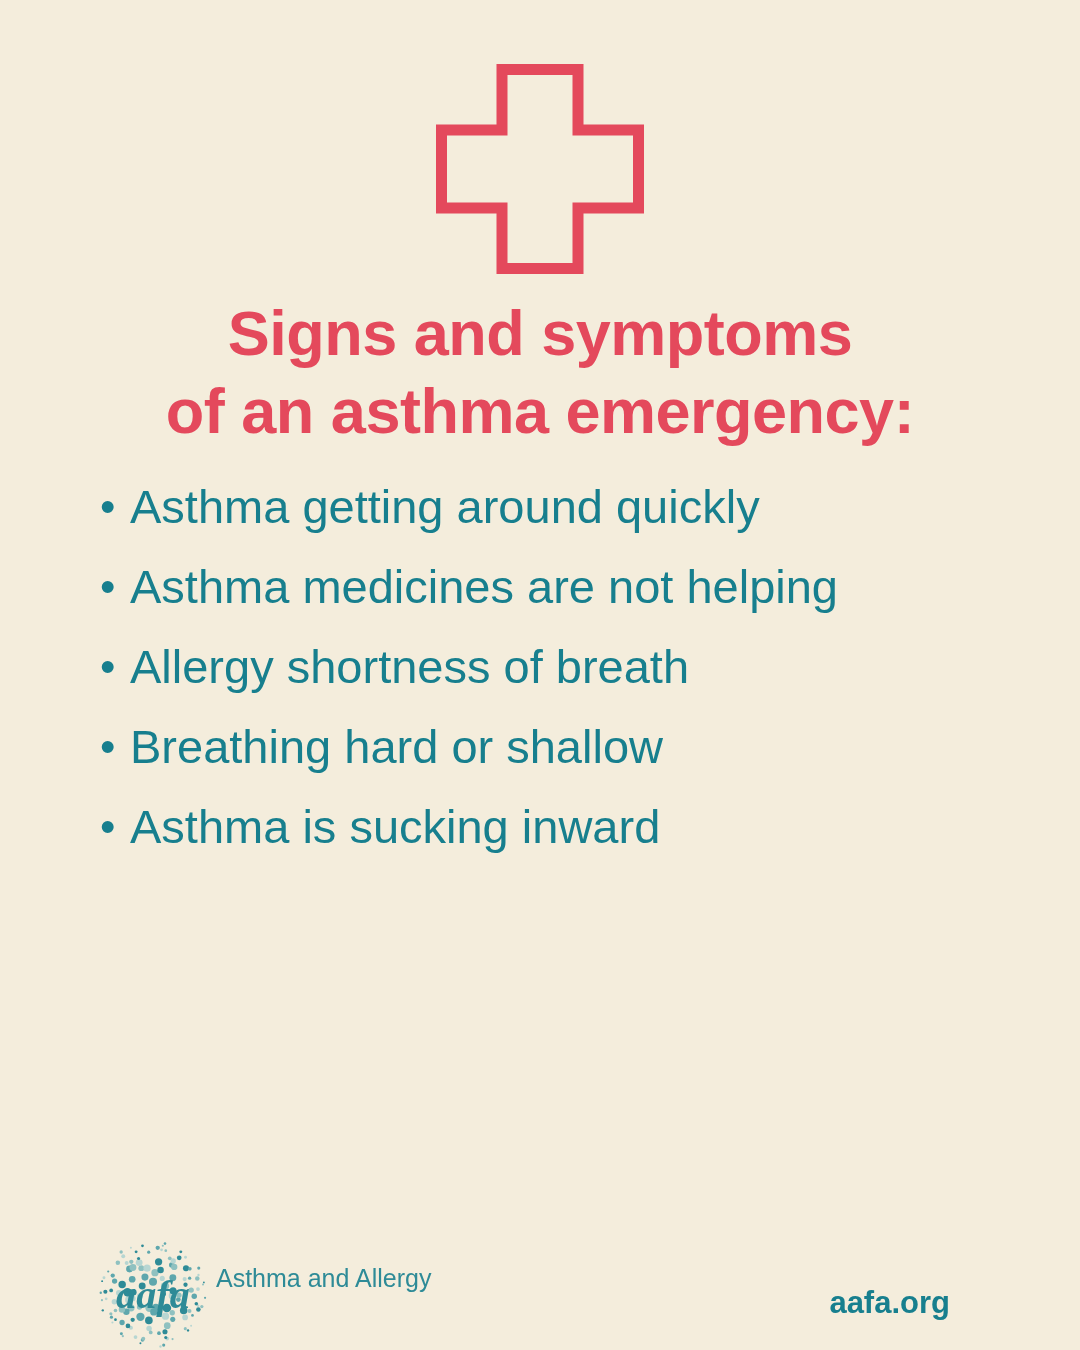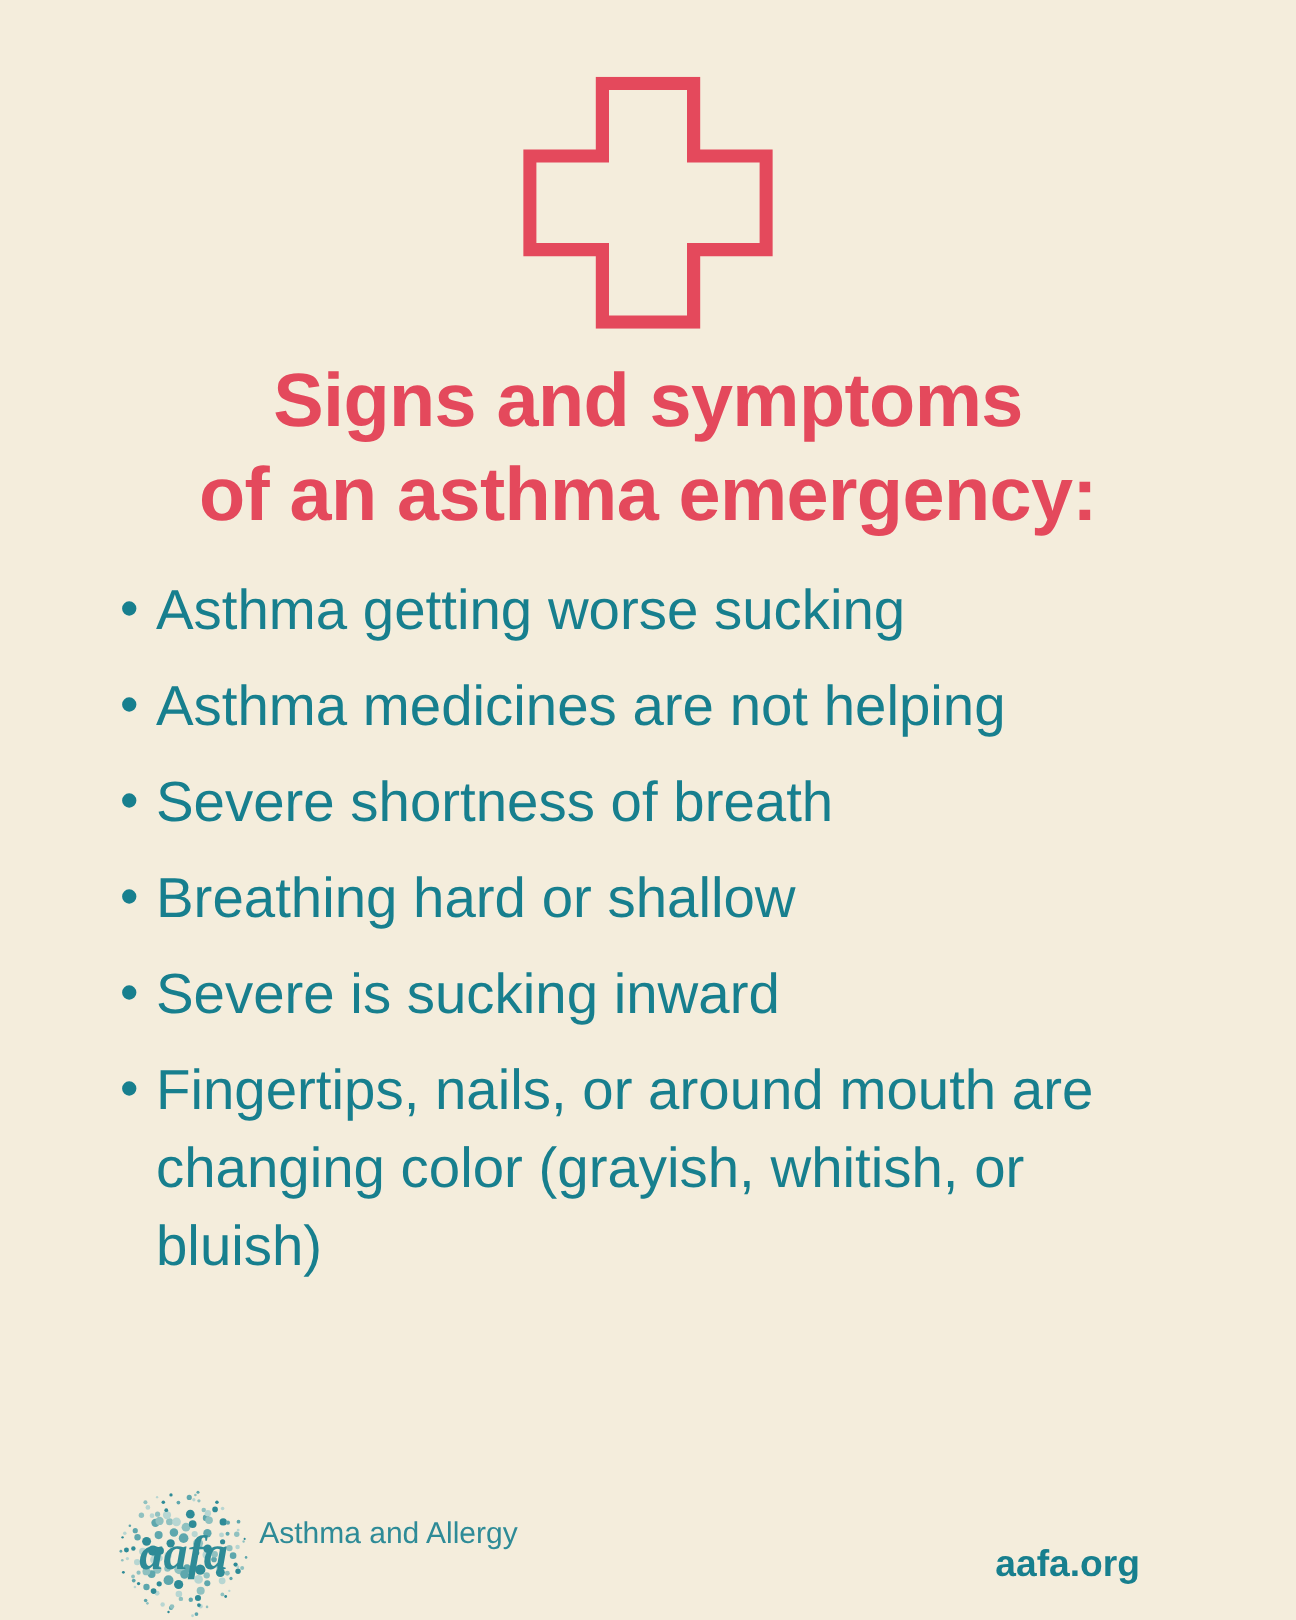--- a/index.html
+++ b/index.html
@@ -100,26 +100,25 @@
       <path d="M 66,5.5 H 142 V 66 H 202.5 V 144 H 142 V 204.5 H 66 V 144 H 5.5 V 66 H 66 Z" fill="none" stroke="#e4495c" stroke-width="11"></path>
     </svg>
   </div>
 
   <h1 class="title">
     <span class="title-line">Signs and symptoms</span>
     <span class="title-line">of an asthma emergency:</span>
   </h1>
 
   <ul class="symptom-list">
-    <li>Asthma getting worse sucking</li>
+    <li>Asthma getting around quickly</li>
     <li>Asthma medicines are not helping</li>
-    <li>Severe shortness of breath</li>
+    <li>Allergy shortness of breath</li>
     <li>Breathing hard or shallow</li>
-    <li>Severe is sucking inward</li>
-    <li>Fingertips, nails, or around mouth are changing color (grayish, whitish, or bluish)</li>
+    <li>Asthma is sucking inward</li>
   </ul>
 
   <svg class="footer-logo" viewBox="0 0 112 112" aria-hidden="true">
     <g id="logo-dots">
         <circle cx="67.0" cy="56.0" r="2.3" fill="#2e8b97"></circle>
         <circle cx="58.9" cy="69.5" r="3.7" fill="#5ea7ad"></circle>
         <circle cx="52.4" cy="69.9" r="4.3" fill="#8fc1c0"></circle>
         <circle cx="42.8" cy="58.3" r="3.1" fill="#b7d6d2"></circle>
         <circle cx="45.0" cy="47.9" r="3.5" fill="#2e8b97"></circle>
         <circle cx="56.0" cy="43.6" r="4.1" fill="#5ea7ad"></circle>

